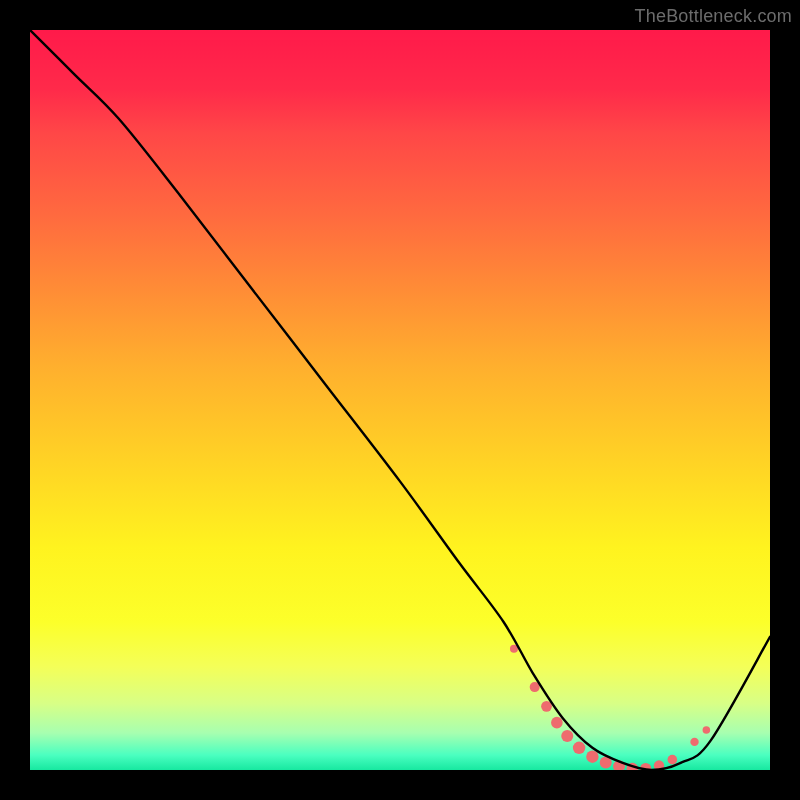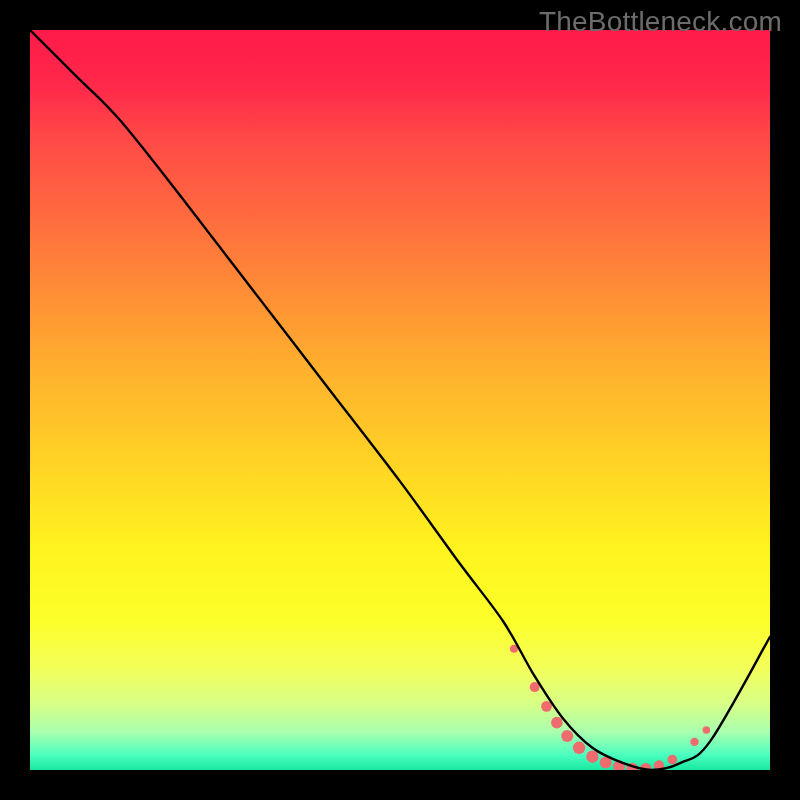--- a/index.html
+++ b/index.html
@@ -7,23 +7,23 @@
     width: 800px;
     height: 800px;
     background: #000;
     position: relative;
     font-family: Arial, sans-serif;
     overflow: hidden;
   }
   .watermark {
     position: absolute;
     top: 6px;
-    right: 18px;
+    right: 8px;
     color: #6c6c6c;
-    font-size: 28px;
+    font-size: 18px;
     font-weight: 500;
     z-index: 10;
     letter-spacing: 0.2px;
     text-align: right;
   }
   .plot-area {
     position: absolute;
     left: 30px;
     top: 30px;
     width: 740px;

